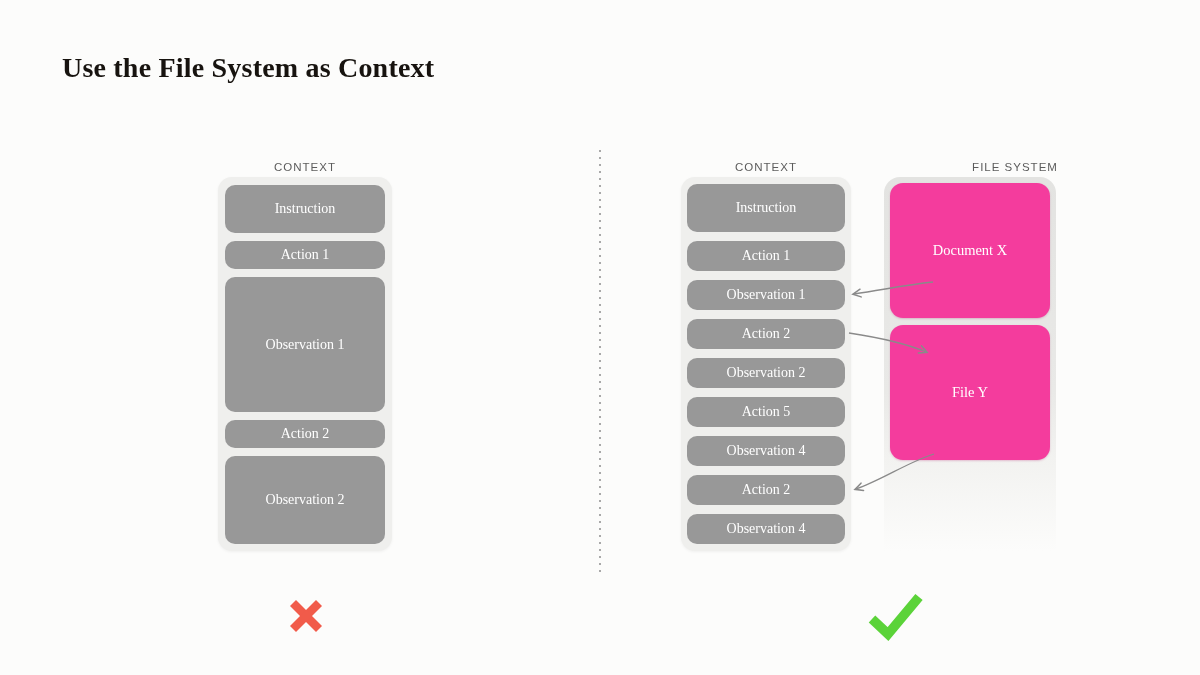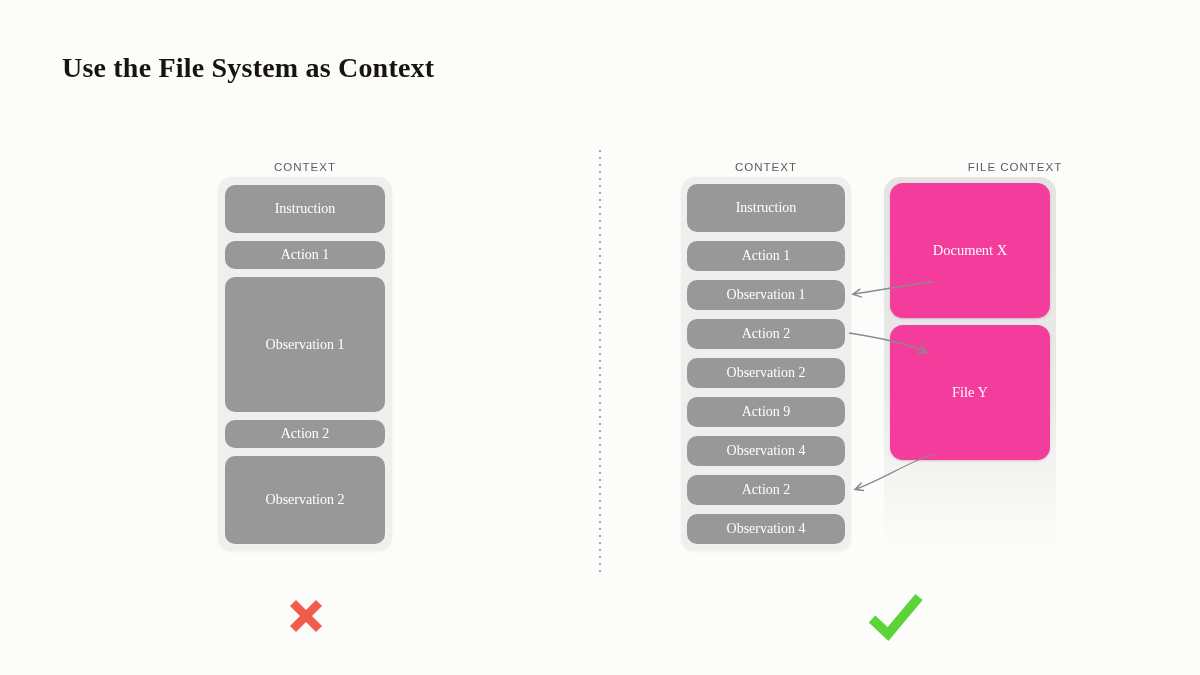--- a/index.html
+++ b/index.html
@@ -92,27 +92,27 @@
 
   <div class="divider"></div>
 
   <div class="col-label lbl-rightctx">CONTEXT</div>
   <div class="container ctx-right">
     <div class="gbox h-tall">Instruction</div>
     <div class="gbox h-sm9">Action 1</div>
     <div class="gbox h-sm9">Observation 1</div>
     <div class="gbox h-sm9">Action 2</div>
     <div class="gbox h-sm9">Observation 2</div>
-    <div class="gbox h-sm9">Action 9</div>
+    <div class="gbox h-sm9">Action 5</div>
     <div class="gbox h-sm9">Observation 4</div>
     <div class="gbox h-sm9">Action 2</div>
     <div class="gbox h-sm9">Observation 4</div>
   </div>
 
-  <div class="col-label lbl-fs">FILE CONTEXT</div>
+  <div class="col-label lbl-fs">FILE SYSTEM</div>
   <div class="fs-container">
     <div class="pbox pbox-doc">Document X</div>
     <div class="pbox pbox-file">File Y</div>
   </div>
 
   <svg class="arrow-layer" width="1200" height="675" viewBox="0 0 1200 675">
     <defs>
       <marker id="ah" viewBox="0 0 10 10" refX="7.5" refY="5" markerWidth="8.5" markerHeight="8.5" orient="auto-start-reverse">
         <path d="M1.5,1.5 L8.5,5 L1.5,8.5" fill="none" stroke="#8a8a8a" stroke-width="1.4" stroke-linecap="round"></path>
       </marker>

